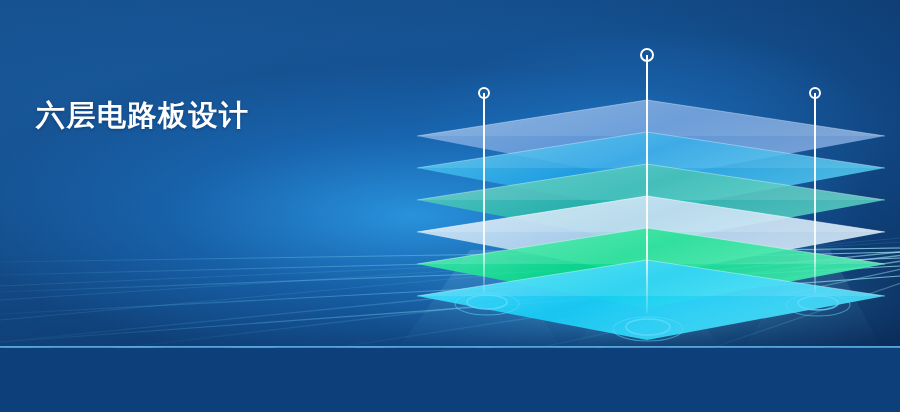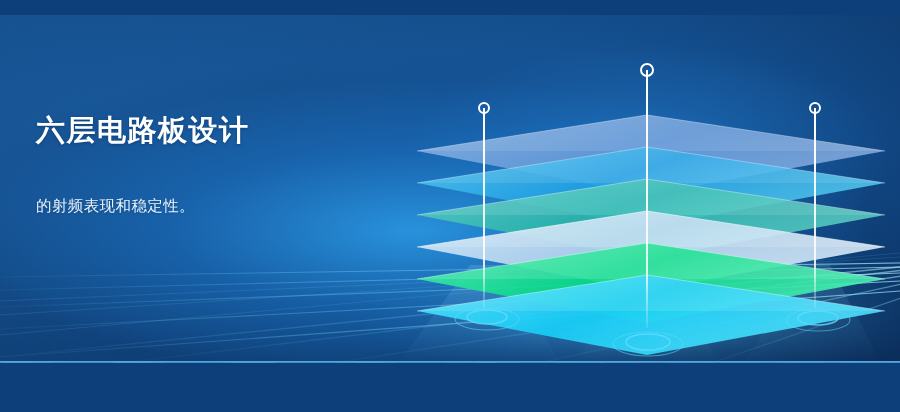--- a/index.html
+++ b/index.html
@@ -10,21 +10,20 @@
   }
   body {
     font-family: "Liberation Sans", "DejaVu Sans", sans-serif;
   }
   #banner {
     position: relative;
     width: 900px;
     height: 348px;
     overflow: hidden;
     background: #a16207;
-    margin-top: 15px;
   }
 
   
   .bg-base {
     position: absolute;
     inset: 0;
     background:
       radial-gradient(ellipse 70% 60% at 46% 62%, rgba(42,150,225,0.95) 0%, rgba(28,118,200,0.55) 38%, rgba(18,80,150,0.0) 72%),
       radial-gradient(ellipse 60% 70% at 72% 40%, rgba(35,130,215,0.65) 0%, rgba(22,95,170,0.25) 45%, rgba(18,80,150,0) 75%),
       linear-gradient(160deg, #1a5ea4 0%, #15508f 30%, #0f3f77 62%, #0b2f5e 100%);
@@ -276,17 +275,16 @@
 
   <div class="bottom-band">
     <div class="stripes"></div>
     <div class="shade"></div>
   </div>
 
   <div class="text-block">
     <h1 class="headline">六层电路板设计</h1>
     <p class="subcopy">
       <br>
-      <span>的射频表现和稳定性。</span>
     </p>
   </div>
 
 </div>
 
 </body></html>

